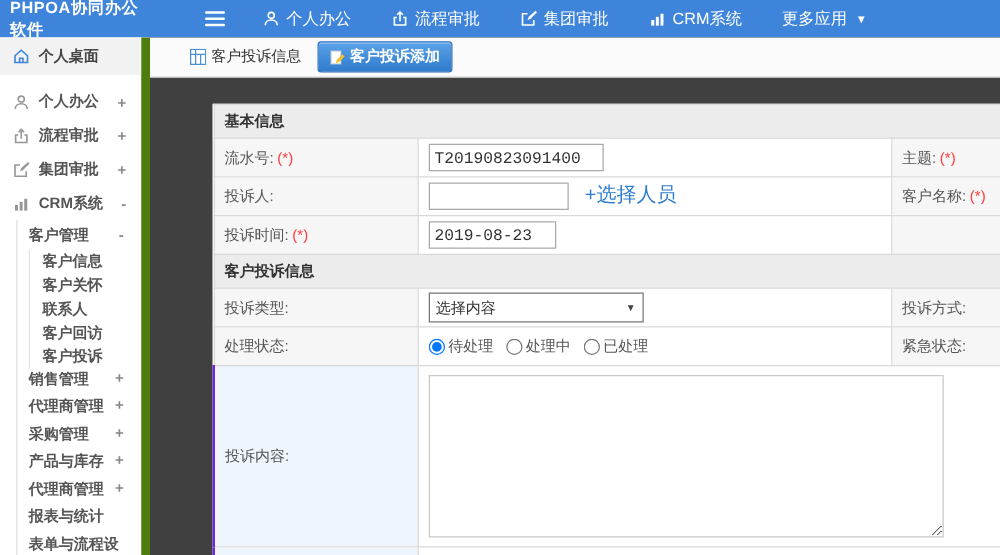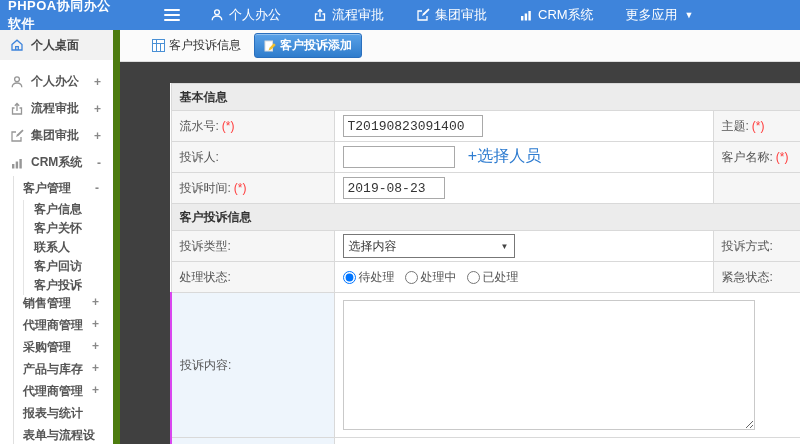--- a/index.html
+++ b/index.html
@@ -41,21 +41,21 @@
     background:linear-gradient(#5aa2e8,#2f7ccc); border:1px solid #2a6fbd; border-radius:3px;
     padding:3px 9px; cursor:pointer; box-shadow:inset 0 1px 0 rgba(255,255,255,.35); }
 
   .content { padding:21px 0 0 50px; flex:1; overflow:hidden; }
 
   table { border-collapse:collapse; table-layout:fixed; width:1100px; font-size:12px; color:#555; background:#fff; }
   td { border:1px solid #d9d9d9; padding:0 8px; overflow:hidden; }
   tr.sec td { background:#ececec; color:#333; font-weight:bold; height:27px; }
   td.lbl  { background:#f6f6f6; height:31px; }
   td.rlbl { background:#f6f6f6; }
-  td.hl { background:#eef5fc; border-left:2px solid #d946ef; }
+  td.hl { background:#eef5fc; border-left:2px solid #6d28d9; }
   .req { color:#ff3c3c; margin-left:3px; }
 
   input.txt { height:22px; border:1px solid #a9a9a9; padding:0 4px; font-size:13px; color:#333;
     font-family:Liberation Mono, monospace; background:#fff; }
   .w-serial { width:140px; }
   .w-person { width:112px; background:#e8e8e8; border-color:#c8c8c8; }
   .w-date   { width:102px; }
   a.pick { color:#2e7cd0; text-decoration:none; margin-left:10px; font-size:16px; cursor:pointer; }
   .select-box { width:172px; height:24px; border:1px solid #777; background:#fff; color:#333;
     display:flex; align-items:center; justify-content:space-between; padding:0 5px; cursor:pointer; }

